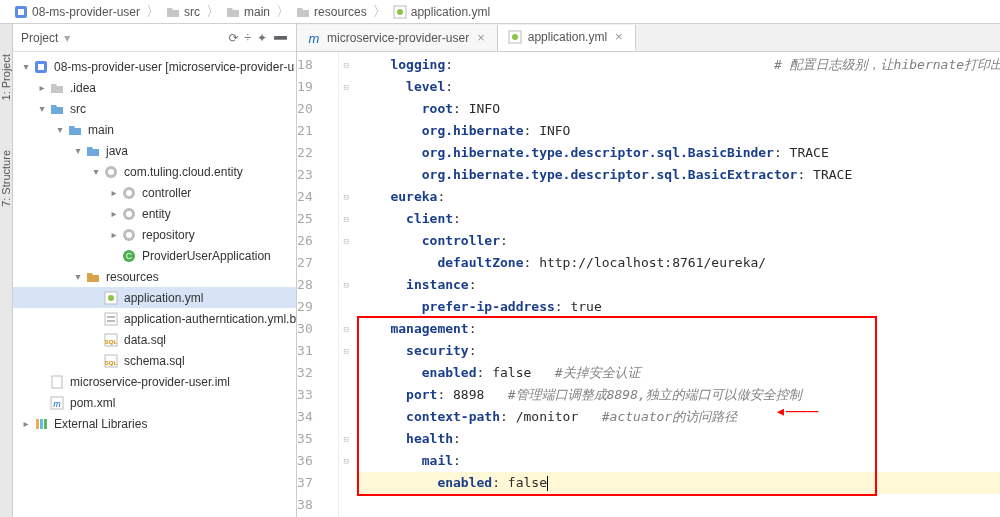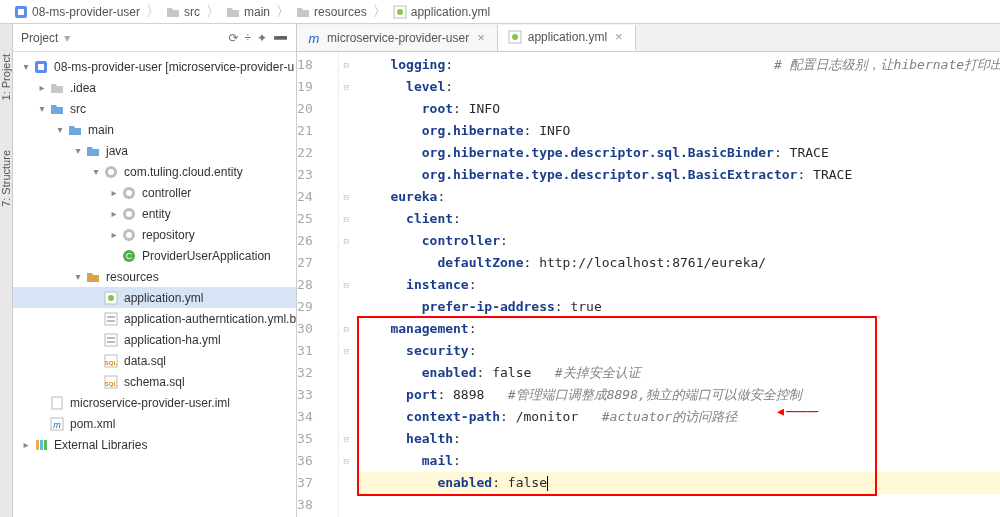--- a/index.html
+++ b/index.html
@@ -244,31 +244,20 @@
               <rect x="3" y="8" width="8" height="2" fill="#bbb"></rect>
             </svg>
           </span>
           <span class="label">application-autherntication.yml.b</span>
         </div>
         <div class="node indent-4">
           <span class="caret"></span>
           <span class="ficon">
             <svg width="14" height="14">
               <rect x="1" y="1" width="12" height="12" fill="#fff" stroke="#bbb"></rect>
-              <rect x="3" y="4" width="8" height="2" fill="#bbb"></rect>
-              <rect x="3" y="8" width="8" height="2" fill="#bbb"></rect>
-            </svg>
-          </span>
-          <span class="label">application-ha.yml</span>
-        </div>
-        <div class="node indent-4">
-          <span class="caret"></span>
-          <span class="ficon">
-            <svg width="14" height="14">
-              <rect x="1" y="1" width="12" height="12" fill="#fff" stroke="#bbb"></rect>
               <text x="7" y="11" font-size="6" fill="#d68b00" text-anchor="middle" font-family="Arial" font-weight="bold">SQL</text>
             </svg>
           </span>
           <span class="label">data.sql</span>
         </div>
         <div class="node indent-4">
           <span class="caret"></span>
           <span class="ficon">
             <svg width="14" height="14">
               <rect x="1" y="1" width="12" height="12" fill="#fff" stroke="#bbb"></rect>

